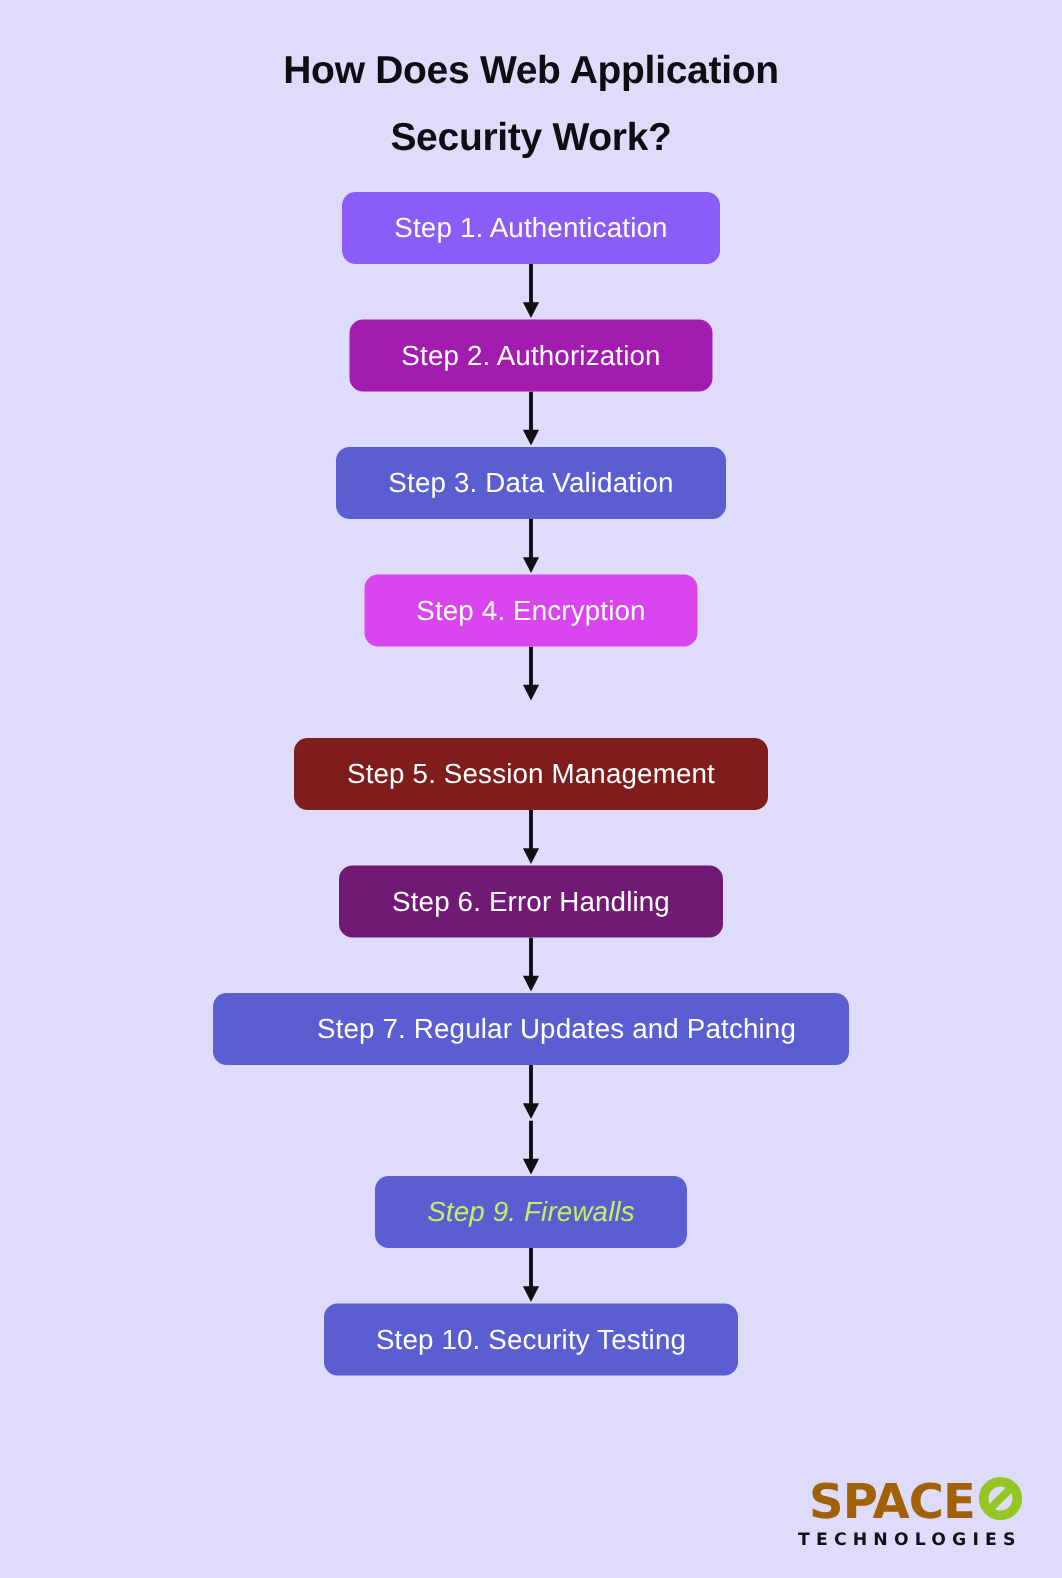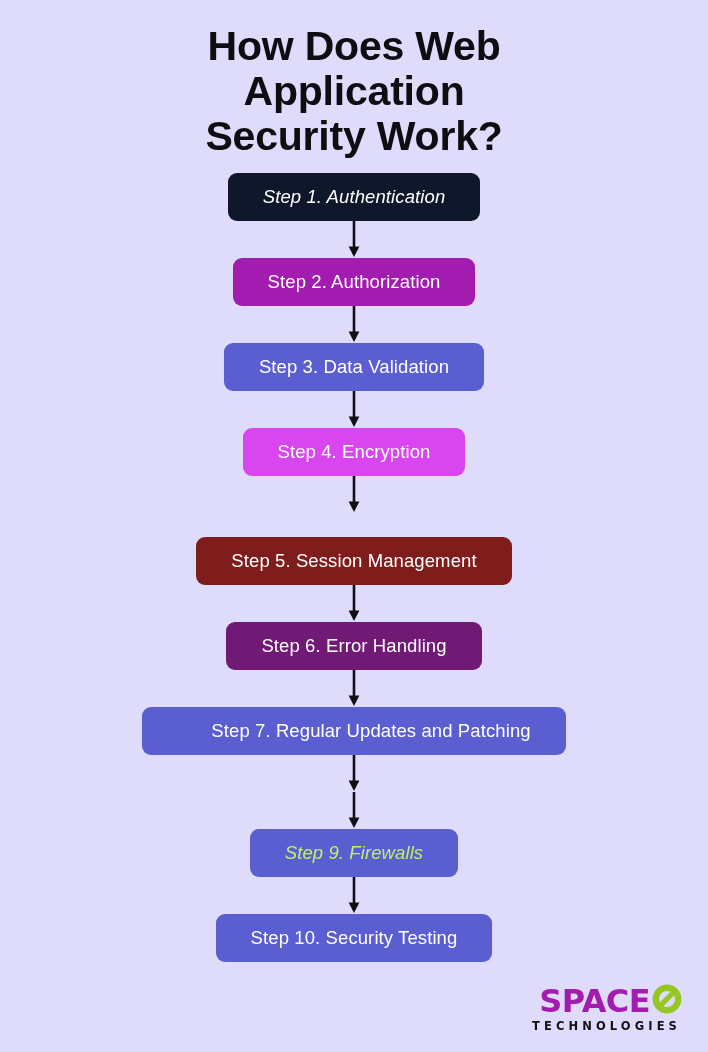--- a/index.html
+++ b/index.html
@@ -23,21 +23,21 @@
     display: flex;
     flex-direction: column;
     align-items: center;
   }
 
   
   .title {
     margin-top: 24px;
     width: 520px;
     text-align: center;
-    font-size: 41px;
+    font-size: 26px;
     line-height: 45px;
     font-weight: 700;
     letter-spacing: -0.2px;
     color: #0d0d12;
   }
 
   
   .flow {
     margin-top: 14px;
     display: flex;
@@ -123,21 +123,21 @@
 <div id="infographic">
 
   <h1 class="title" style="color: rgb(13, 13, 18);">
     <span>How Does Web Application</span>
     <br>
     <span>Security Work?</span>
   </h1>
 
   <div class="flow">
       <div class="step-row">
-        <div class="step-box" style="background: #0f172a; font-style: italic;">
+        <div class="step-box" style="background: #8b5cf6;">
           <span class="step-label" style="color: rgb(255, 255, 255);">Step 1. Authentication</span>
         </div>
       </div>
       <div>
         <svg class="arrow" viewBox="0 0 14 37" aria-hidden="true">
           <line x1="7" y1="0" x2="7" y2="27" stroke="#101014" stroke-width="2.6"></line>
           <polygon points="1.6,25.5 12.4,25.5 7,36" fill="#101014"></polygon>
         </svg>
       </div>
       <div class="step-row">
@@ -225,21 +225,21 @@
       </div>
       <div class="step-row">
         <div class="step-box" style="background: rgb(90, 94, 208);">
           <span class="step-label" style="color: rgb(255, 255, 255);">Step 10. Security Testing</span>
         </div>
       </div>
     </div>
 
   <div class="logo">
     <div class="logo-top">
-      <span class="logo-word" style="color: #a21caf;">SPACE</span>
+      <span class="logo-word" style="color: #a16207;">SPACE</span>
       <span class="logo-mark">
         <svg width="30" height="30" viewBox="0 0 30 30" aria-hidden="true">
           <circle cx="15" cy="15" r="11.2" fill="none" stroke="#96c624" stroke-width="6.4"></circle>
           <line x1="5.6" y1="24.4" x2="24.4" y2="5.6" stroke="#96c624" stroke-width="5.2" stroke-linecap="butt"></line>
         </svg>
       </span>
     </div>
     <div class="logo-sub" style="color: rgb(17, 17, 21);">TECHNOLOGIES</div>
   </div>
 

